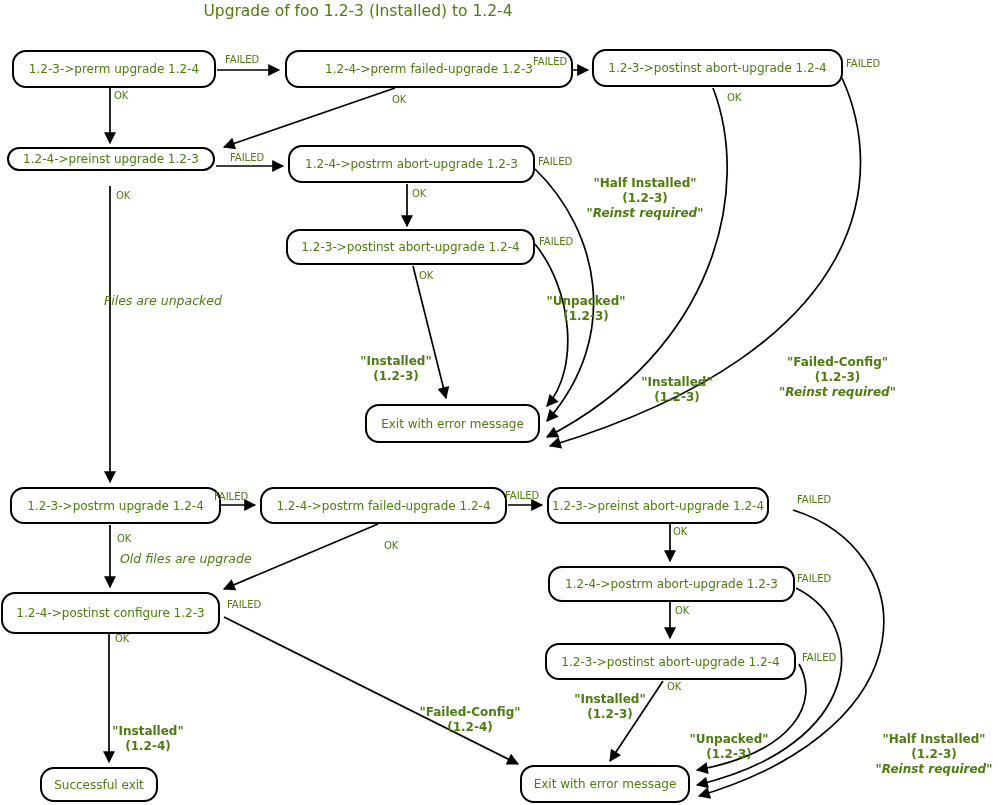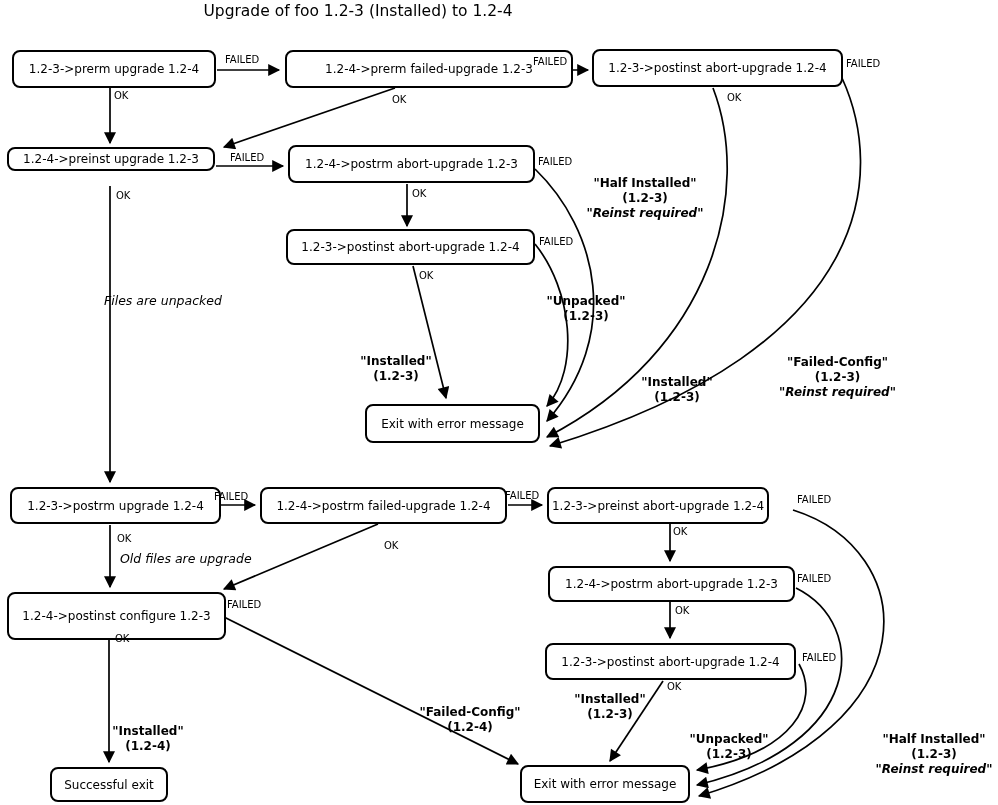--- a/index.html
+++ b/index.html
@@ -1,20 +1,20 @@
 <!DOCTYPE html>
 <html><head>
 <meta charset="utf-8">
 <style>
   html,body{margin:0;padding:0;background:#fff;}
   #canvas{position:relative;width:998px;height:805px;background:#ffffff;overflow:hidden;
-          font-family:"DejaVu Sans","Liberation Sans",sans-serif;color:#000000;}
+          font-family:"DejaVu Sans","Liberation Sans",sans-serif;color:#4d7c0f;}
   #edges{position:absolute;left:0;top:0;width:998px;height:805px;}
   .node{position:absolute;display:flex;align-items:center;justify-content:center;
-        background:#fff;border:2px solid #000;border-radius:8px;
+        background:#fff;border:2px solid #000;border-radius:14px;
         font-size:12px;white-space:nowrap;box-sizing:border-box;z-index:2;}
   .elabel{position:absolute;font-size:10px;white-space:nowrap;z-index:3;}
   .state{position:absolute;font-size:12px;font-weight:bold;text-align:center;
          line-height:15px;white-space:nowrap;z-index:3;}
   .state .ital{font-style:italic;}
   .state span{display:block;}
   .annot{position:absolute;font-size:12.5px;font-style:italic;white-space:nowrap;z-index:3;}
   .title{position:absolute;left:180px;top:2px;width:356px;text-align:center;
          font-size:15.5px;z-index:3;}
 </style>
@@ -62,24 +62,24 @@
   <div class="node" style="left:12px;top:50px;width:204px;height:38px">1.2-3-&gt;prerm upgrade 1.2-4</div>
   <div class="node" style="left:285px;top:50px;width:288px;height:38px">1.2-4-&gt;prerm failed-upgrade 1.2-3</div>
   <div class="node" style="left:592px;top:49px;width:251px;height:38px">1.2-3-&gt;postinst abort-upgrade 1.2-4</div>
   <div class="node" style="left:7px;top:147px;width:208px;height:24px">1.2-4-&gt;preinst upgrade 1.2-3</div>
   <div class="node" style="left:288px;top:145px;width:247px;height:38px">1.2-4-&gt;postrm abort-upgrade 1.2-3</div>
   <div class="node" style="left:286px;top:229px;width:249px;height:36px">1.2-3-&gt;postinst abort-upgrade 1.2-4</div>
   <div class="node" style="left:365px;top:404px;width:175px;height:39px">Exit with error message</div>
   <div class="node" style="left:10px;top:487px;width:211px;height:37px">1.2-3-&gt;postrm upgrade 1.2-4</div>
   <div class="node" style="left:260px;top:487px;width:247px;height:37px">1.2-4-&gt;postrm failed-upgrade 1.2-4</div>
   <div class="node" style="left:547px;top:487px;width:222px;height:37px">1.2-3-&gt;preinst abort-upgrade 1.2-4</div>
-  <div class="node" style="left:7px;top:592px;width:219px;height:48px">1.2-4-&gt;postinst configure 1.2-3</div>
+  <div class="node" style="left:1px;top:592px;width:219px;height:42px">1.2-4-&gt;postinst configure 1.2-3</div>
   <div class="node" style="left:548px;top:566px;width:247px;height:36px">1.2-4-&gt;postrm abort-upgrade 1.2-3</div>
   <div class="node" style="left:545px;top:643px;width:251px;height:37px">1.2-3-&gt;postinst abort-upgrade 1.2-4</div>
-  <div class="node" style="left:50px;top:767px;width:118px;height:35px">Successful exit</div>
+  <div class="node" style="left:40px;top:767px;width:118px;height:35px">Successful exit</div>
   <div class="node" style="left:520px;top:765px;width:170px;height:38px">Exit with error message</div>
 
   <div class="elabel" style="left:225px;top:54px">FAILED</div>
   <div class="elabel" style="left:533px;top:56px">FAILED</div>
   <div class="elabel" style="left:846px;top:58px">FAILED</div>
   <div class="elabel" style="left:114px;top:90px">OK</div>
   <div class="elabel" style="left:392px;top:94px">OK</div>
   <div class="elabel" style="left:727px;top:92px">OK</div>
   <div class="elabel" style="left:230px;top:152px">FAILED</div>
   <div class="elabel" style="left:538px;top:156px">FAILED</div>

